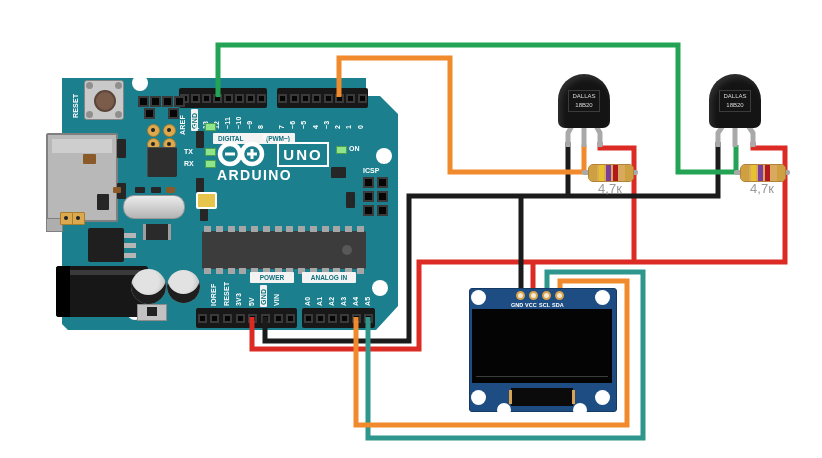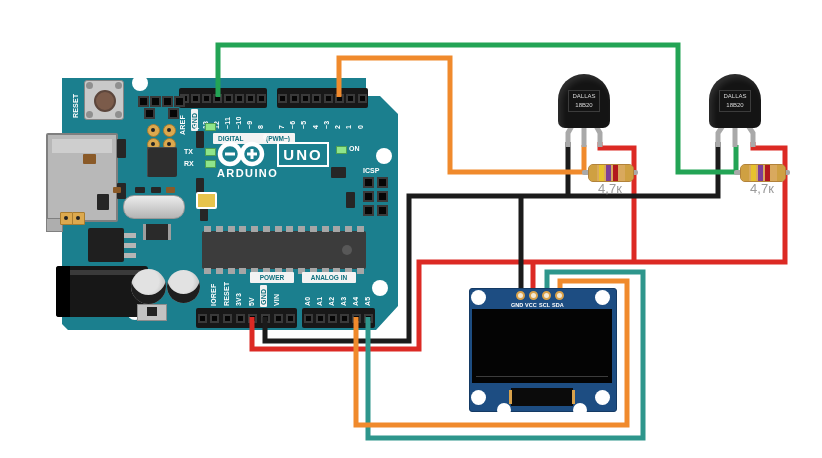--- a/index.html
+++ b/index.html
@@ -150,21 +150,21 @@
     <circle cx="14" cy="17" r="10" fill="none" stroke="#ffffff" stroke-width="4.5"></circle>
     <circle cx="36" cy="17" r="10" fill="none" stroke="#ffffff" stroke-width="4.5"></circle>
     <line x1="9" y1="17" x2="19" y2="17" stroke="#ffffff" stroke-width="3"></line>
     <line x1="31" y1="17" x2="41" y2="17" stroke="#ffffff" stroke-width="3"></line>
     <line x1="36" y1="12" x2="36" y2="22" stroke="#ffffff" stroke-width="3"></line>
   </svg>
   <div class="boardtxt" style="left:263px;top:134px;font-size:7px;">®</div>
   <div class="abs" style="left:277px;top:142px;width:48px;height:21px;border:2px solid #fff;display:flex;align-items:center;justify-content:center;">
     <span class="boardtxt" style="position:static;font-size:15px;letter-spacing:2px;">UNO</span>
   </div>
-  <div class="boardtxt" style="left:217px;top:168px;font-size:11px;letter-spacing:1.4px;">ARDUINO</div>
+  <div class="boardtxt" style="left:217px;top:168px;font-size:14px;letter-spacing:1.4px;">ARDUINO</div>
 
   <div class="boardtxt" style="left:363px;top:167px;font-size:7px;">ICSP</div>
   <div class="abs" style="left:363px;top:177px;width:26px;height:40px;display:grid;grid-template-columns:11px 11px;grid-auto-rows:11px;gap:3px;">
     <span class="pin" style="width:11px;height:11px;"></span>
       <span class="pin" style="width:11px;height:11px;"></span>
     <span class="pin" style="width:11px;height:11px;"></span>
       <span class="pin" style="width:11px;height:11px;"></span>
     <span class="pin" style="width:11px;height:11px;"></span>
       <span class="pin" style="width:11px;height:11px;"></span>
   </div>

